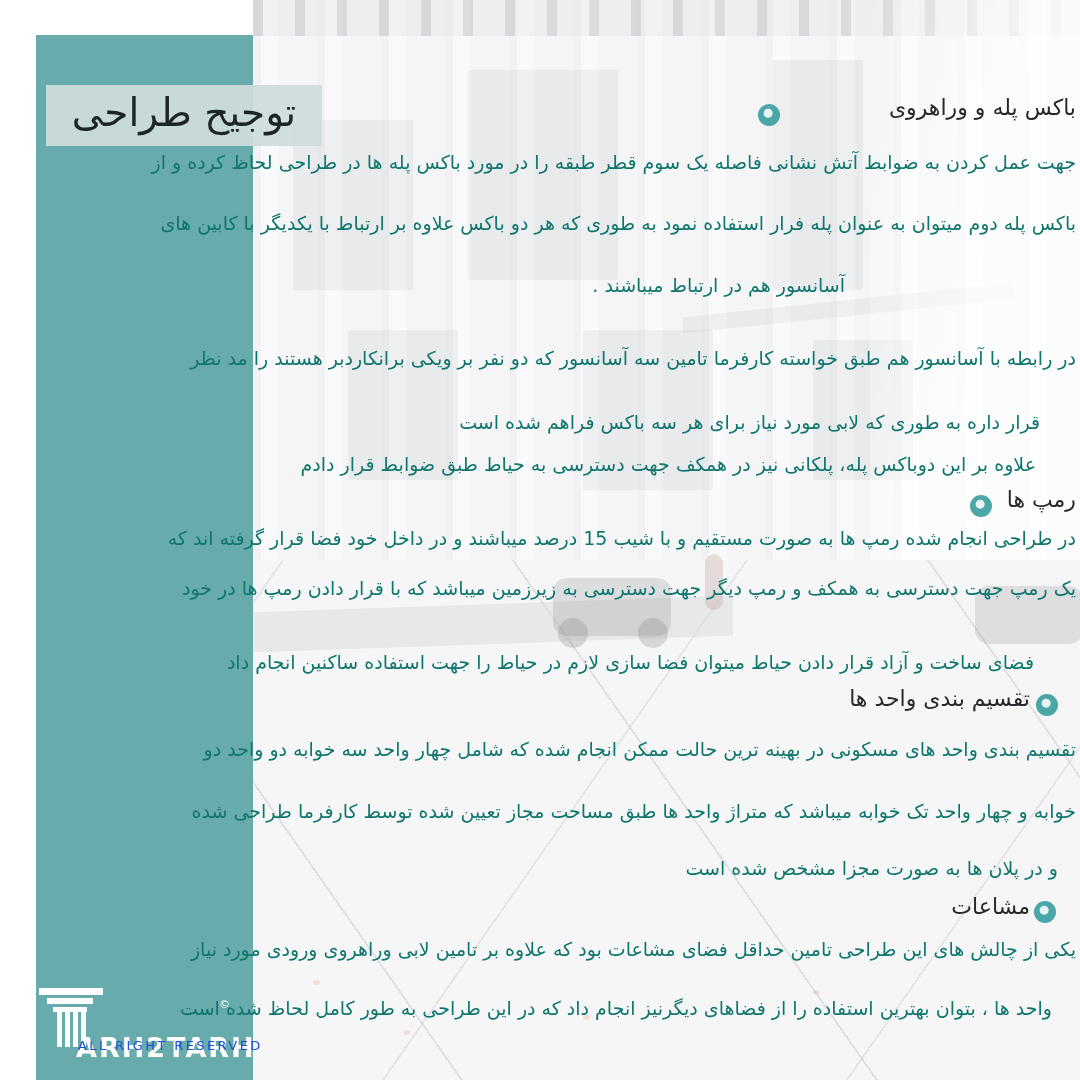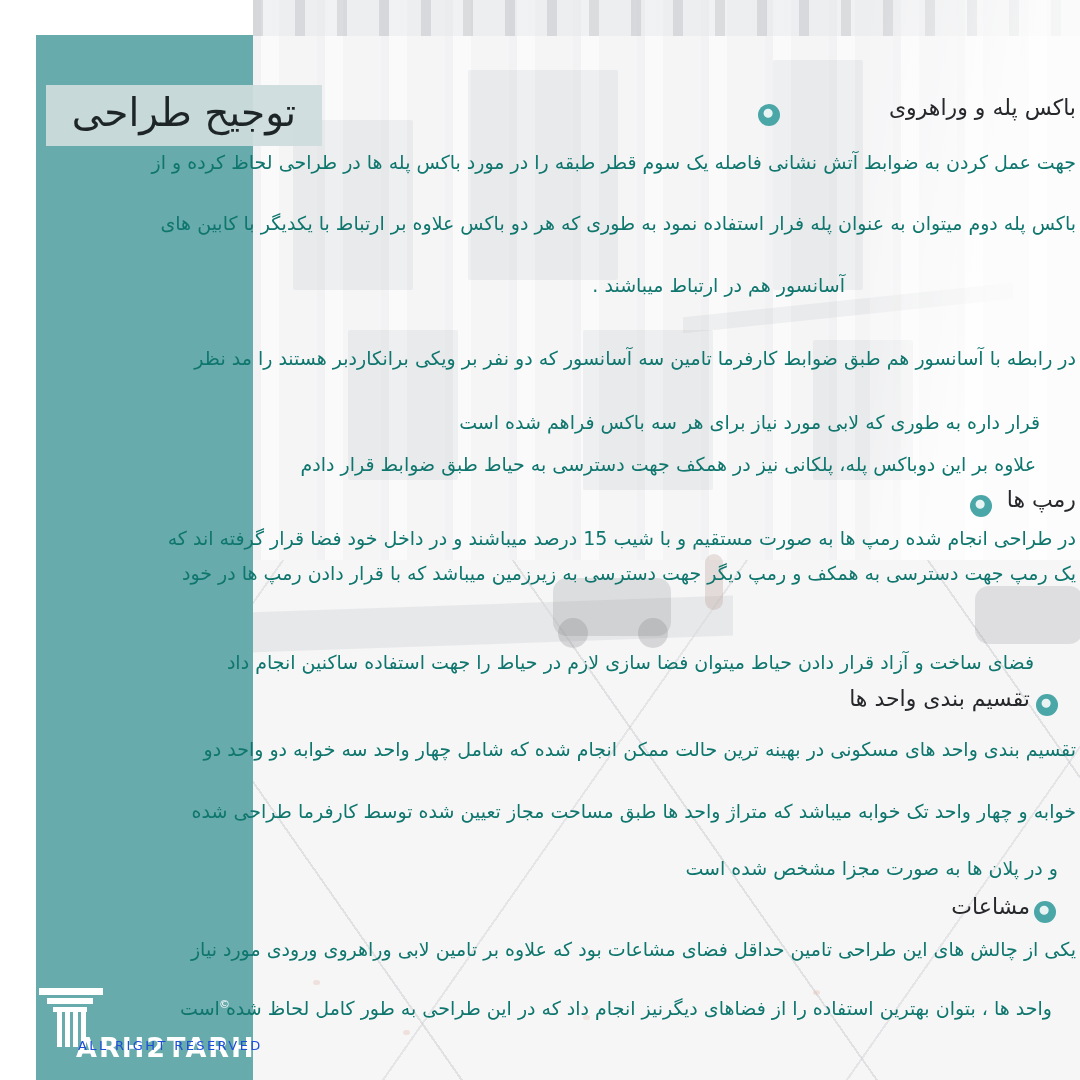--- a/index.html
+++ b/index.html
@@ -99,28 +99,28 @@
   </div>
   <div class="brandname">ARH2TARH</div>
   <div class="copyright">©</div>
   <div class="tagline">ALL RIGHT RESERVED</div>
 
   <div class="dot" style="top:104px; right:300px;"></div>
   <div class="hline" style="top:95px; right:4px;">باکس پله و وراهروی</div>
   <div class="tline" style="top:150px; right:4px;">جهت عمل کردن به ضوابط آتش نشانی فاصله یک سوم قطر طبقه را در مورد باکس پله ها در طراحی لحاظ کرده و از</div>
   <div class="tline" style="top:211px; right:4px;margin-left:28px;">باکس پله دوم میتوان به عنوان پله فرار استفاده نمود به طوری که هر دو باکس علاوه بر ارتباط با یکدیگر با کابین های</div>
   <div class="tline" style="top:273px; right:235px;">آسانسور هم در ارتباط میباشند .</div>
-  <div class="tline" style="top:346px; right:4px;">در رابطه با آسانسور هم  طبق ضوابط کارفرما تامین سه آسانسور که دو  نفر بر ویکی برانکاردبر هستند را مد نظر</div>
+  <div class="tline" style="top:346px; right:4px;">در رابطه با آسانسور هم  طبق خواسته کارفرما تامین سه آسانسور که دو  نفر بر ویکی برانکاردبر هستند را مد نظر</div>
   <div class="tline" style="top:410px; right:40px;margin-left:44px;">قرار داره به طوری که لابی مورد نیاز برای هر سه باکس فراهم شده است</div>
   <div class="tline" style="top:452px; right:44px;">علاوه بر این دوباکس پله،  پلکانی نیز در  همکف  جهت دسترسی به حیاط  طبق ضوابط قرار دادم</div>
 
   <div class="dot" style="top:495px; right:88px;"></div>
   <div class="hline" style="top:487px; right:4px;">رمپ ها</div>
   <div class="tline" style="top:526px; right:4px;">در طراحی انجام شده رمپ ها به صورت مستقیم و با شیب 15 درصد میباشند و در داخل خود فضا قرار گرفته اند که</div>
-  <div class="tline" style="top:561px; right:4px;">یک رمپ جهت دسترسی به همکف و رمپ دیگر جهت دسترسی به زیرزمین میباشد که با  قرار دادن رمپ ها در خود</div>
+  <div class="tline" style="top:576px; right:4px;">یک رمپ جهت دسترسی به همکف و رمپ دیگر جهت دسترسی به زیرزمین میباشد که با  قرار دادن رمپ ها در خود</div>
   <div class="tline" style="top:650px; right:46px;">فضای ساخت و آزاد قرار دادن  حیاط میتوان فضا سازی لازم در حیاط را جهت استفاده ساکنین انجام داد</div>
 
   <div class="dot" style="top:694px; right:22px;"></div>
   <div class="hline" style="top:686px; right:50px;">تقسیم بندی واحد ها</div>
   <div class="tline" style="top:737px; right:4px;">تقسیم بندی واحد های مسکونی در بهینه ترین حالت ممکن انجام شده  که شامل چهار واحد سه خوابه  دو واحد دو</div>
   <div class="tline" style="top:799px; right:4px;">خوابه و چهار واحد تک خوابه  میباشد که  متراژ واحد ها  طبق مساحت مجاز تعیین  شده  توسط کارفرما طراحی شده</div>
   <div class="tline" style="top:856px; right:22px;">و در پلان ها به صورت مجزا مشخص شده است</div>
 
   <div class="dot" style="top:901px; right:24px;"></div>
   <div class="hline" style="top:894px; right:50px;">مشاعات</div>

